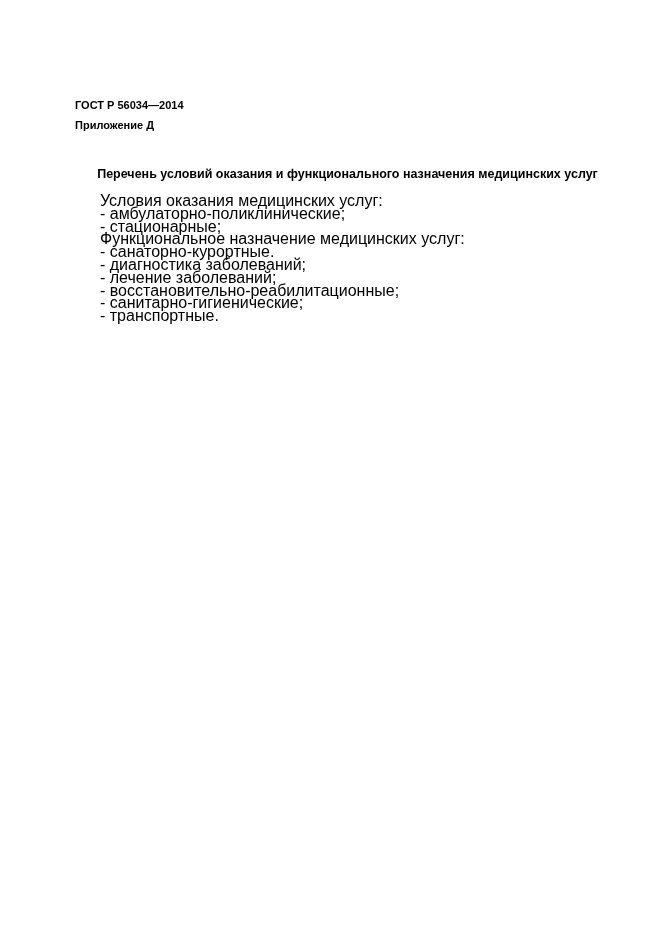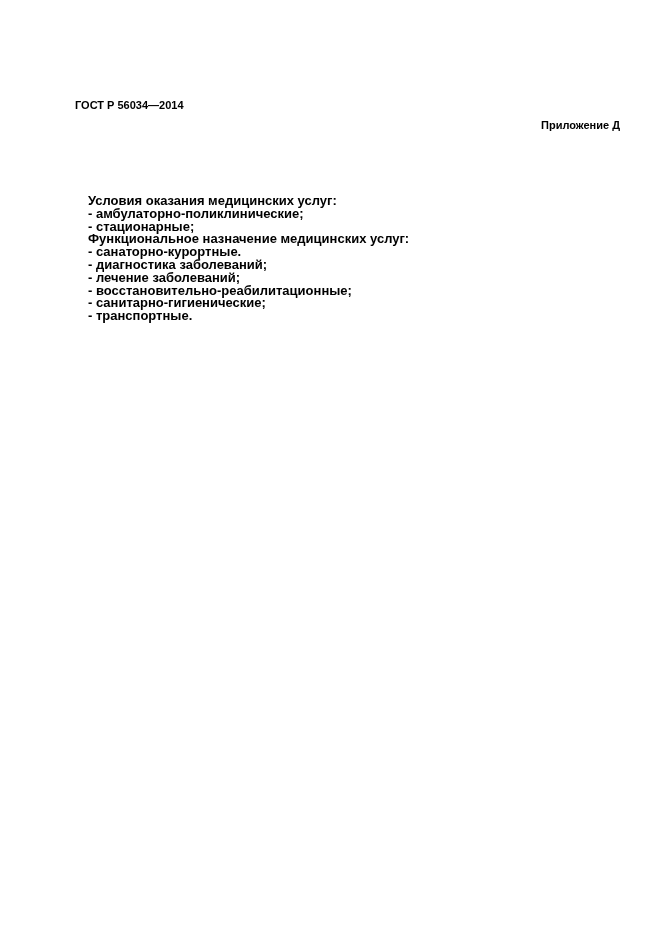--- a/index.html
+++ b/index.html
@@ -23,43 +23,43 @@
       font-size: 11px;
       line-height: 13px;
       font-weight: bold;
       white-space: nowrap;
     }
     .appendix {
       position: absolute;
       left: 75px;
       top: 119px;
       width: 545px;
-      text-align: right;
+      text-align: left;
       font-size: 11px;
       line-height: 12.5px;
       font-weight: bold;
     }
     .heading {
       position: absolute;
       left: 75px;
       top: 167px;
       width: 545px;
       margin: 0;
       text-align: center;
       font-size: 12.5px;
       line-height: 15px;
       font-weight: bold;
     }
     .body-list {
       position: absolute;
-      left: 88px;
+      left: 100px;
       top: 195px;
-      font-size: 13px;
+      font-size: 16px;
       line-height: 12.8px;
-      font-weight: bold;
+      font-weight: normal;
     }
     .body-line {
       white-space: nowrap;
     }
     .page-number {
       position: absolute;
       left: 75px;
       top: 815px;
       font-size: 10.5px;
       line-height: 13px;
@@ -69,20 +69,21 @@
 <body>
 
 <div class="page">
 
   <div class="doc-number">ГОСТ Р 56034—2014</div>
 
   <div class="appendix">
     <div>Приложение Д</div>
   </div>
 
+  <h1 class="heading">Перечень условий оказания и функционального назначения медицинских услуг</h1>
 
   <div class="body-list">
     <div class="body-line">Условия оказания медицинских услуг:</div>
     <div class="body-line">- амбулаторно-поликлинические;</div>
     <div class="body-line">- стационарные;</div>
     <div class="body-line">Функциональное назначение медицинских услуг:</div>
     <div class="body-line">- санаторно-курортные.</div>
     <div class="body-line">- диагностика заболеваний;</div>
     <div class="body-line">- лечение заболеваний;</div>
     <div class="body-line">- восстановительно-реабилитационные;</div>

